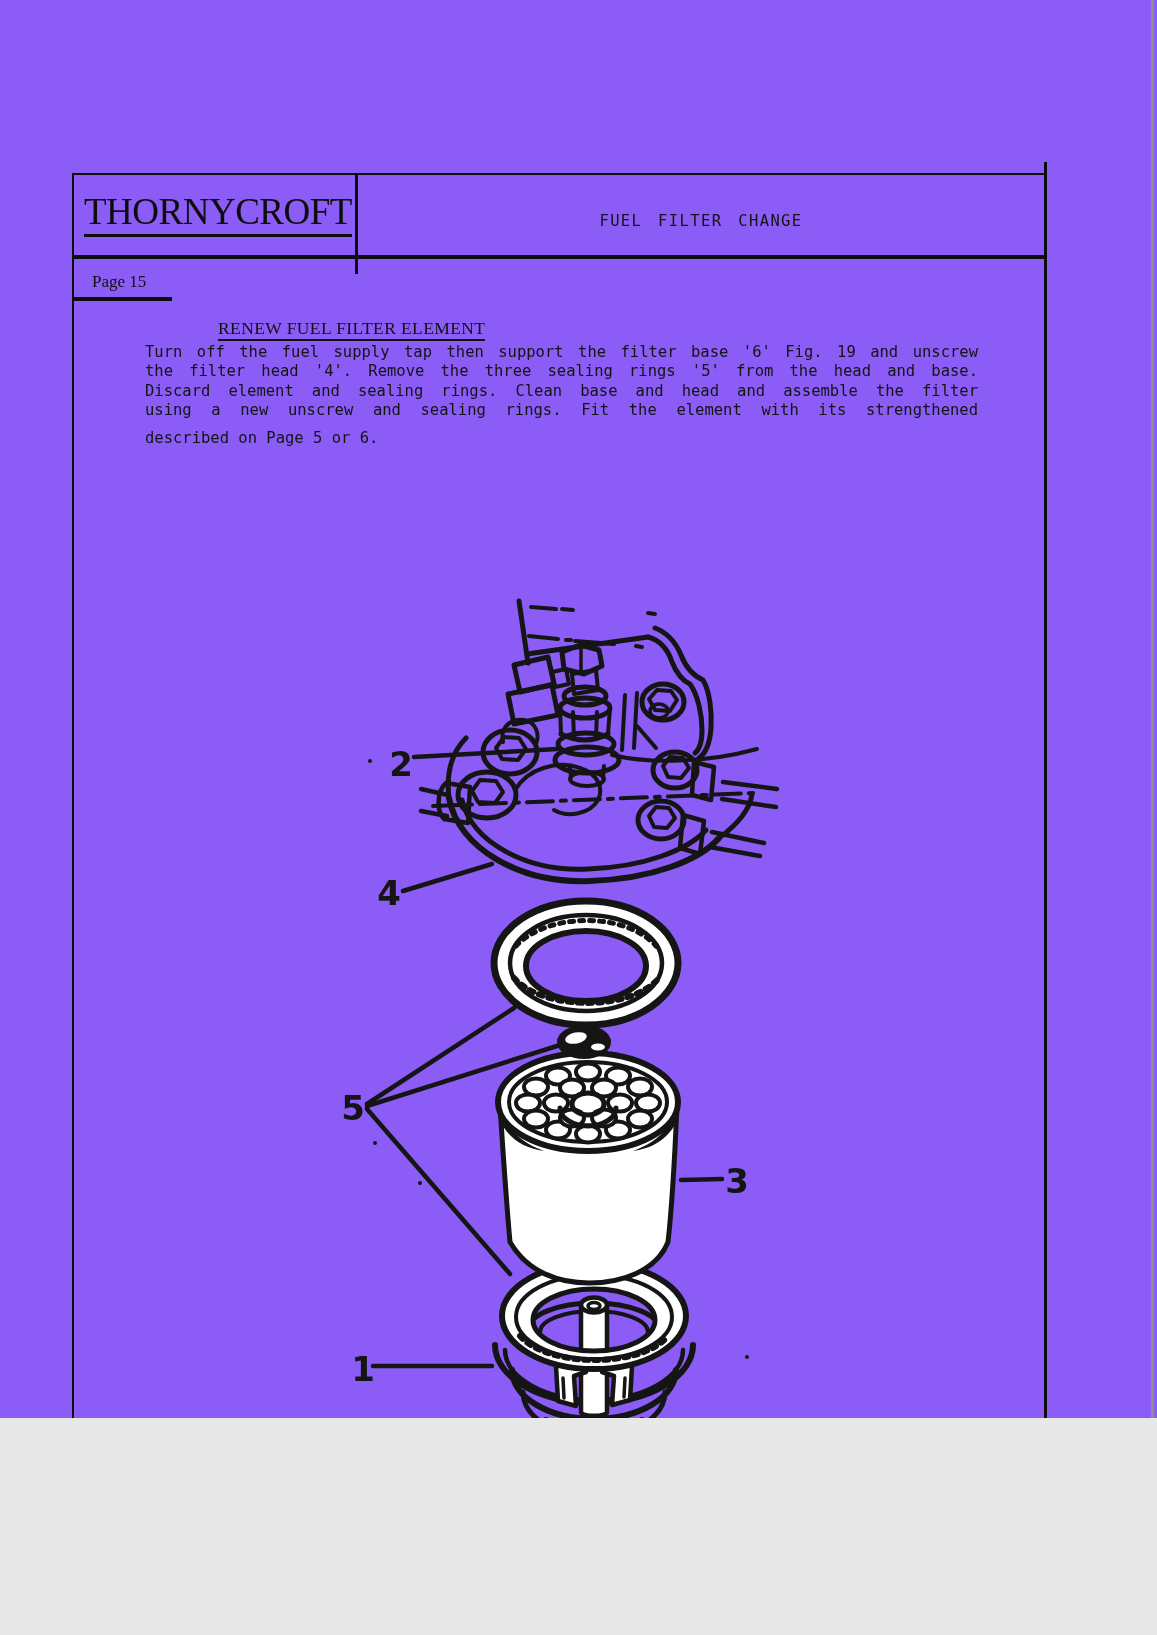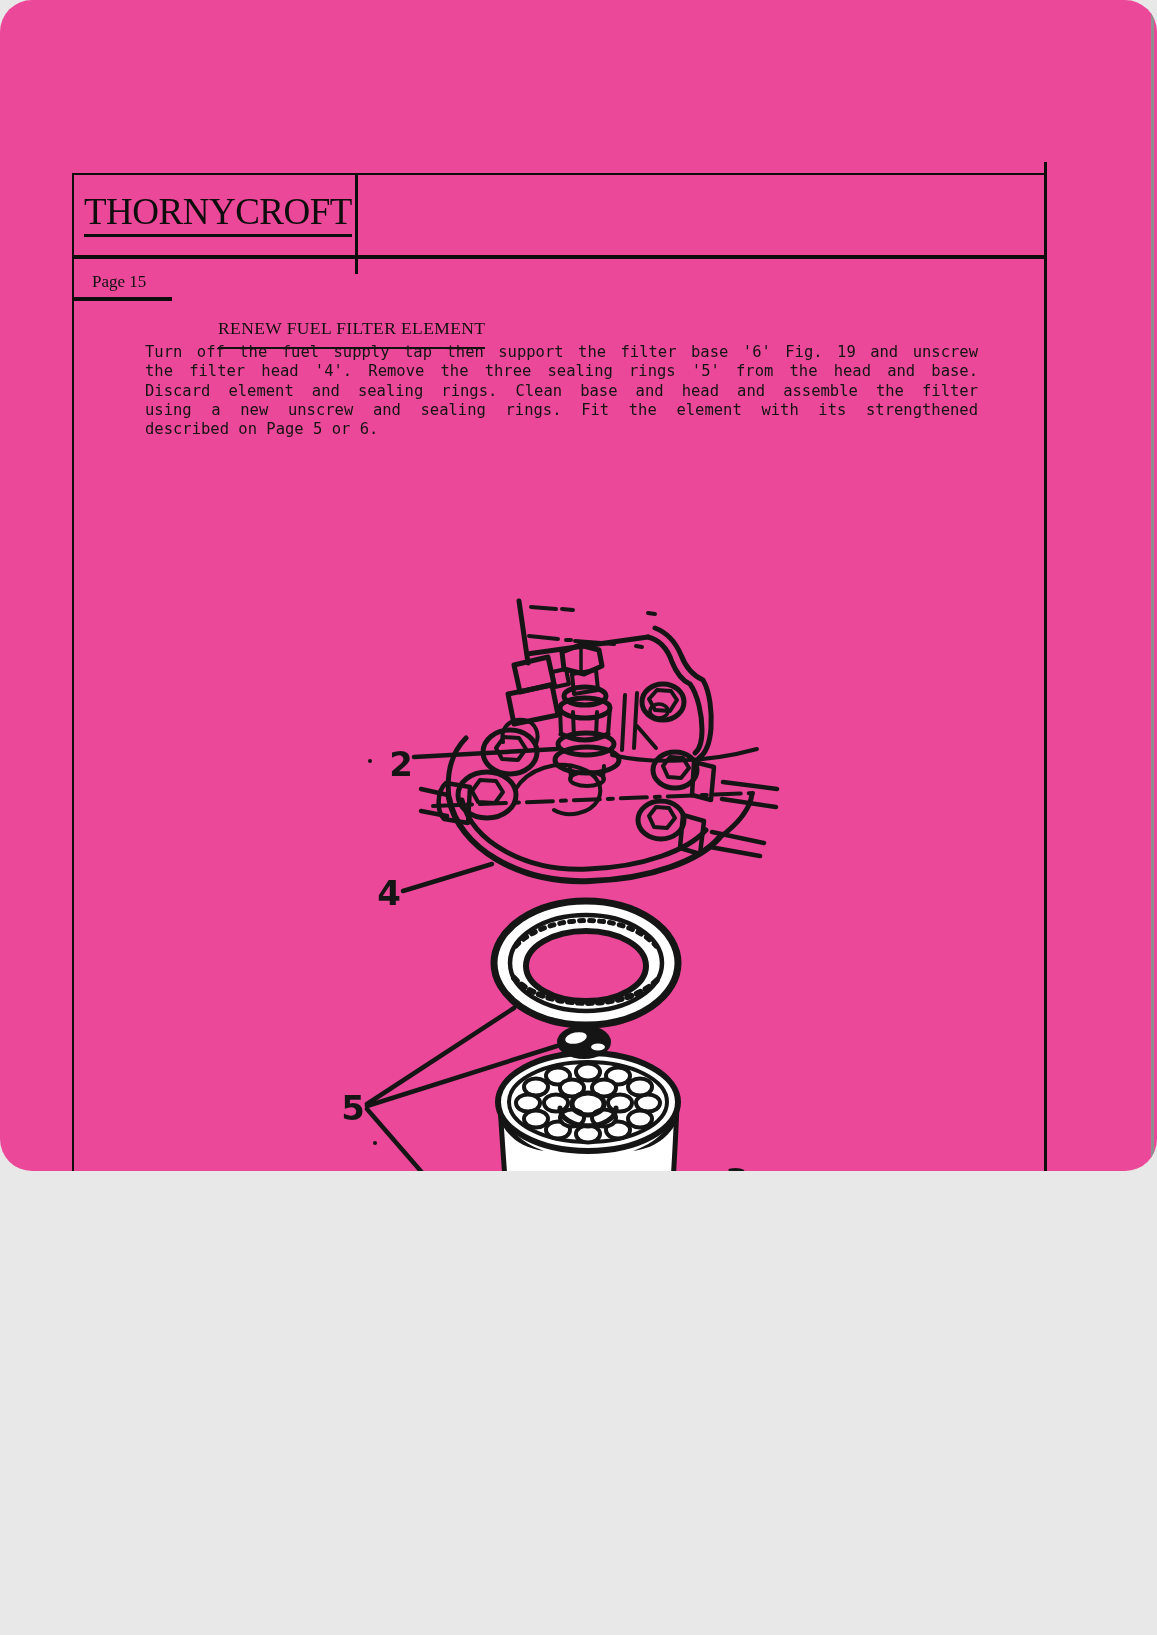--- a/index.html
+++ b/index.html
@@ -1,47 +1,48 @@
 <!DOCTYPE html>
 <html><head>
 <meta charset="utf-8">
 <style>
   html,body{margin:0;padding:0;background:#e8e8e8;}
-  #page{position:relative;width:1157px;height:1171px;background:#ec4899;overflow:hidden;
-        font-family:"DejaVu Sans Mono",monospace;color:#111;border-radius:32px;}
+  #page{position:relative;width:1157px;height:1418px;background:#8b5cf6;overflow:hidden;
+        font-family:"DejaVu Sans Mono",monospace;color:#111;}
   .rule{position:absolute;background:#0d0d0d;}
   #brand{position:absolute;left:84px;top:193px;font-family:"Liberation Serif",serif;
          font-size:37px;letter-spacing:-0.5px;color:#0d0d0d;border-bottom:3px solid #0d0d0d;
          padding-bottom:4px;line-height:1;}
   #doc-title{position:absolute;left:358px;top:212px;width:686px;text-align:center;
          font-size:15.5px;letter-spacing:1.4px;word-spacing:5px;color:#141414;}
   #page-label{position:absolute;left:92px;top:272px;font-family:"Liberation Serif",serif;
          font-size:17px;color:#111;}
   #section-heading{position:absolute;left:218px;top:318px;font-family:"Liberation Serif",serif;
-         font-size:17.5px;letter-spacing:0.4px;border-bottom:2px solid #111;padding-bottom:8px;color:#111;}
+         font-size:17.5px;letter-spacing:0.4px;border-bottom:2px solid #111;padding-bottom:0;color:#111;}
   #body-text{position:absolute;left:145px;top:343px;width:833px;font-size:15.5px;line-height:19.3px;color:#141414;}
   #body-text .line{text-align:justify;text-align-last:justify;white-space:normal;}
-  #body-text .line.last{text-align:right;text-align-last:left;}
+  #body-text .line.last{text-align:right;text-align-last:left;margin-top:9px;}
   #figure-svg{position:absolute;left:0;top:0;}
   .fig-label{font-family:"DejaVu Sans",sans-serif;font-weight:bold;font-size:34px;fill:#151515;}
 </style>
 </head>
 <body>
 
 <div id="page">
 
   <div class="rule" style="left:72px;top:173px;width:2px;height:1392px;"></div>
   <div class="rule" style="left:1044px;top:162px;width:3px;height:1406px;"></div>
   <div class="rule" style="left:72px;top:173px;width:973px;height:2px;"></div>
   <div class="rule" style="left:72px;top:255px;width:973px;height:4px;"></div>
   <div class="rule" style="left:355px;top:175px;width:3px;height:99px;"></div>
   <div class="rule" style="left:73px;top:297px;width:99px;height:4px;"></div>
   <div class="rule" style="left:1151px;top:0;width:3px;height:1635px;background:#8f8f8f;"></div>
 
   <div id="brand">THORNYCROFT</div>
+  <div id="doc-title">FUEL FILTER CHANGE</div>
   <div id="page-label">Page 15</div>
 
   <div id="section-heading">RENEW FUEL FILTER ELEMENT</div>
 
   <div id="body-text">
     <div class="line">Turn off the fuel supply tap then support the filter base '6' Fig. 19 and unscrew</div>
     <div class="line">the filter head '4'. Remove the three sealing rings '5' from the head and base.</div>
     <div class="line">Discard element and sealing rings. Clean base and head and assemble the filter</div>
     <div class="line">using a new unscrew and sealing rings. Fit the element with its strengthened</div>
     <div class="line last">described on Page 5 or 6.</div>

